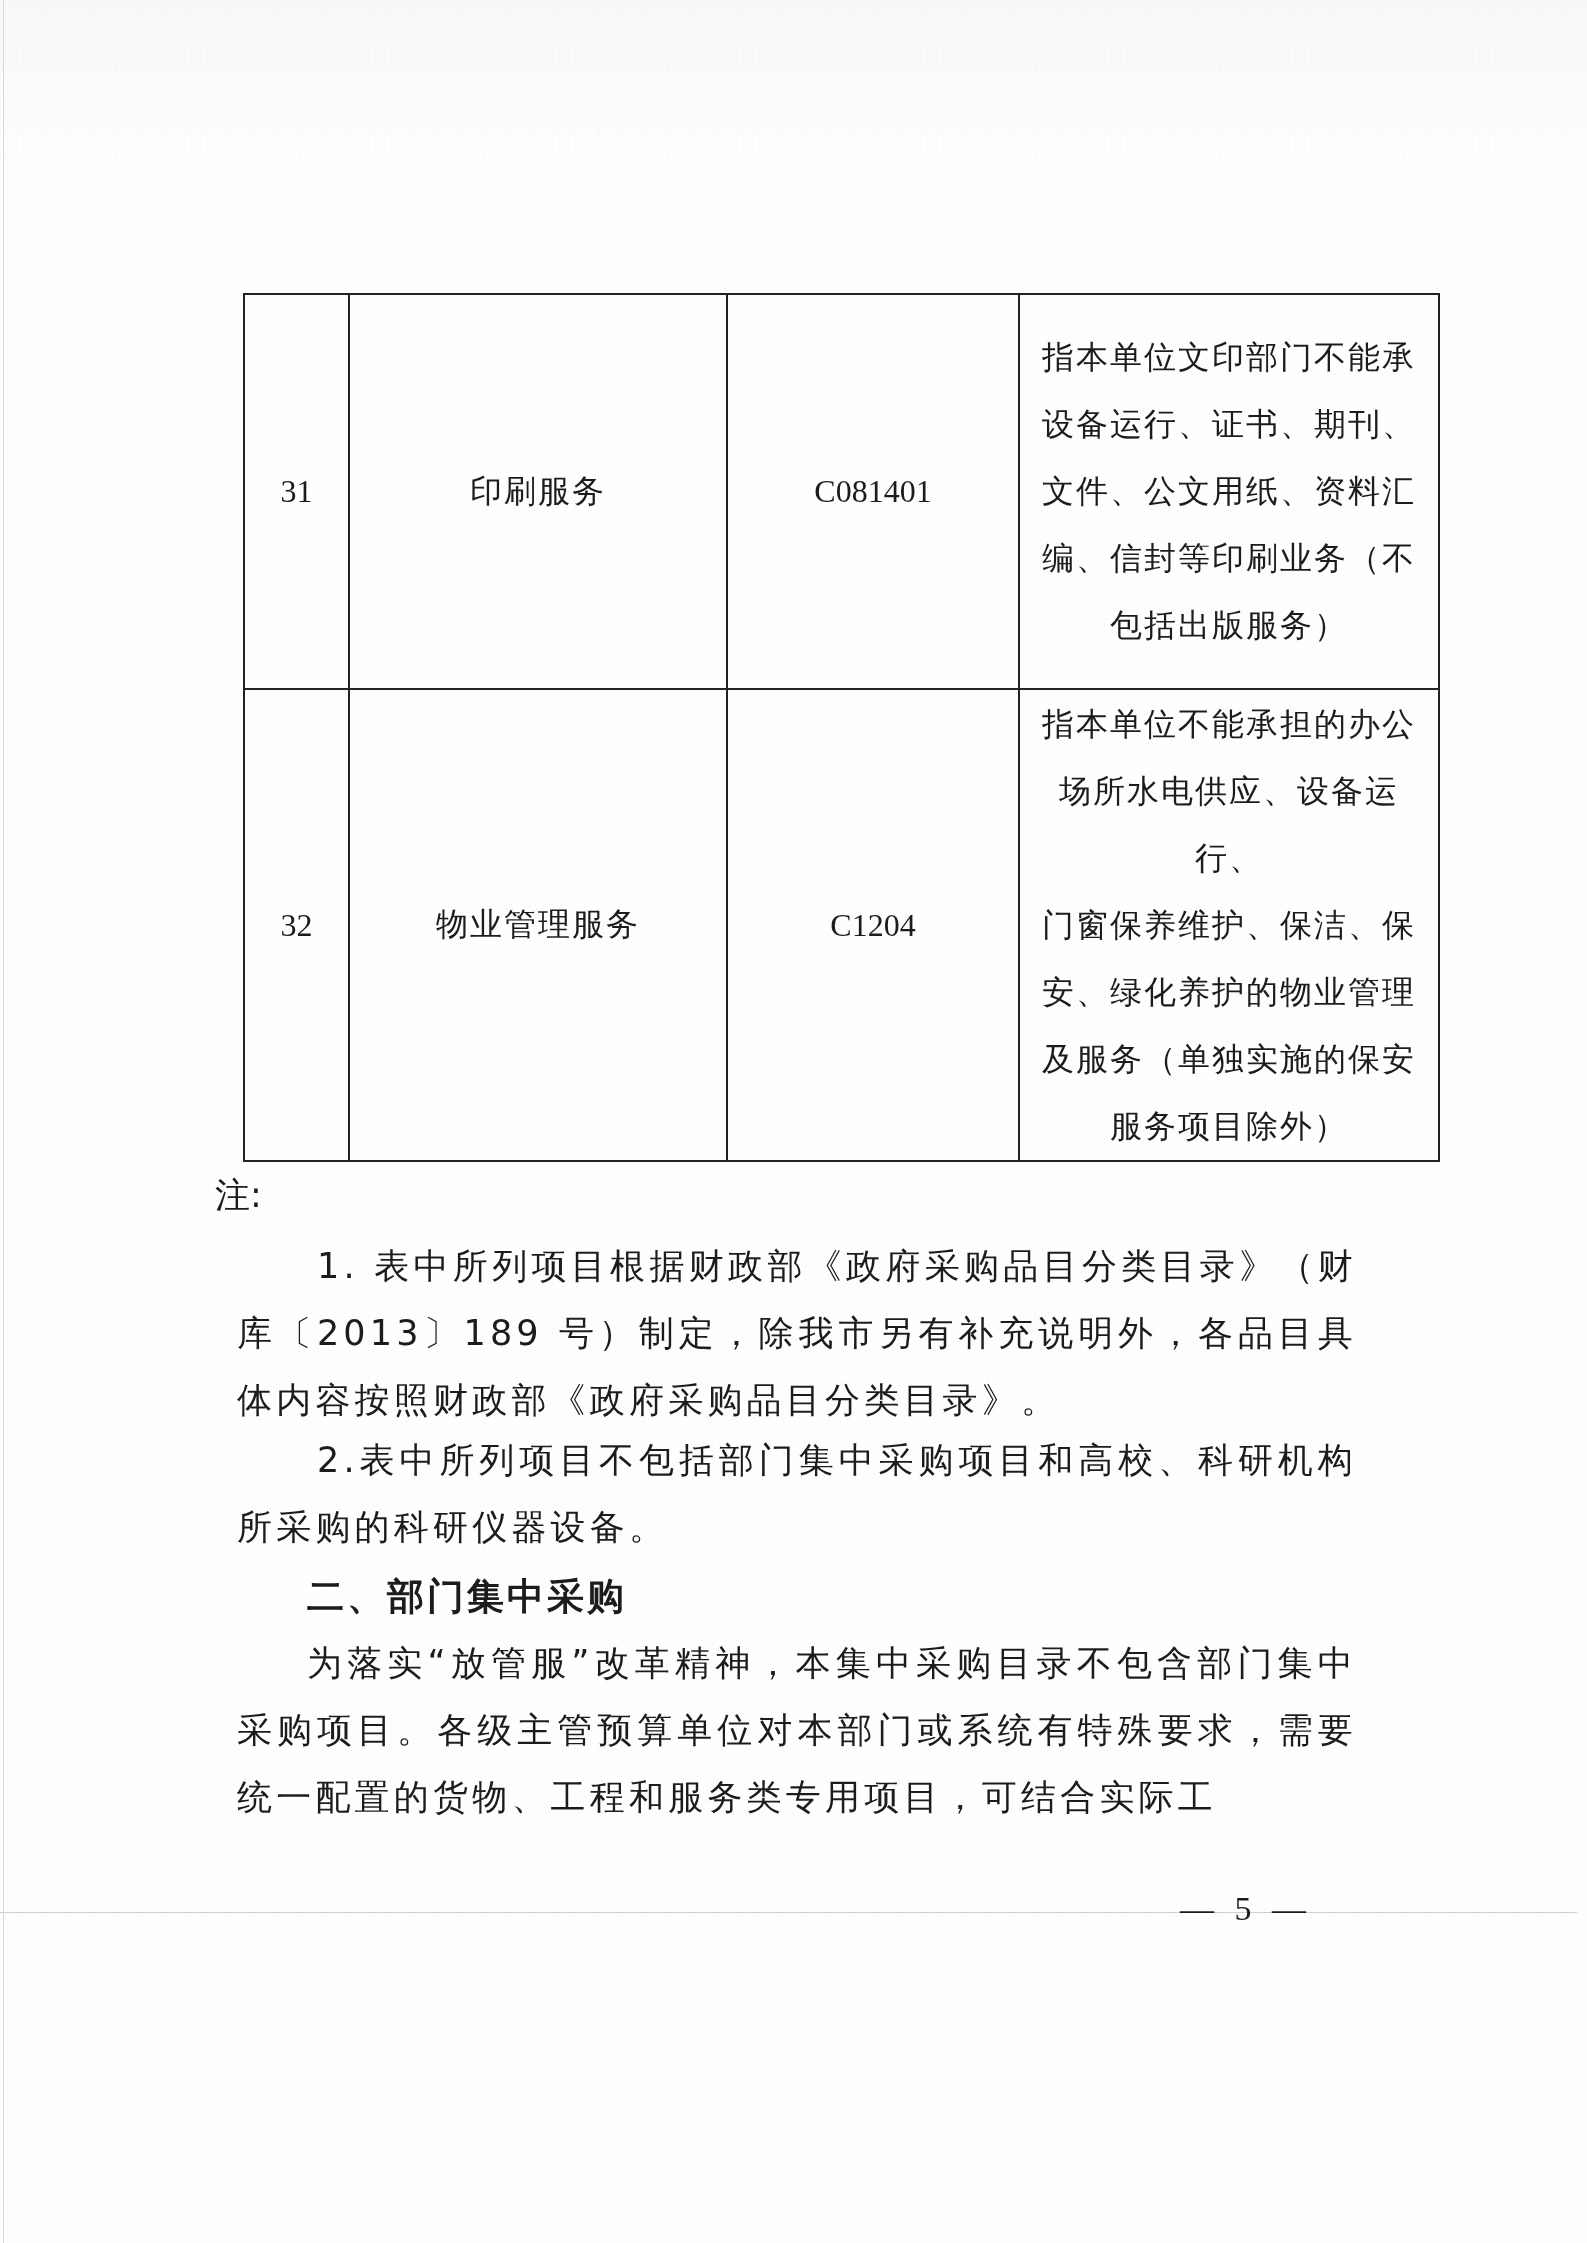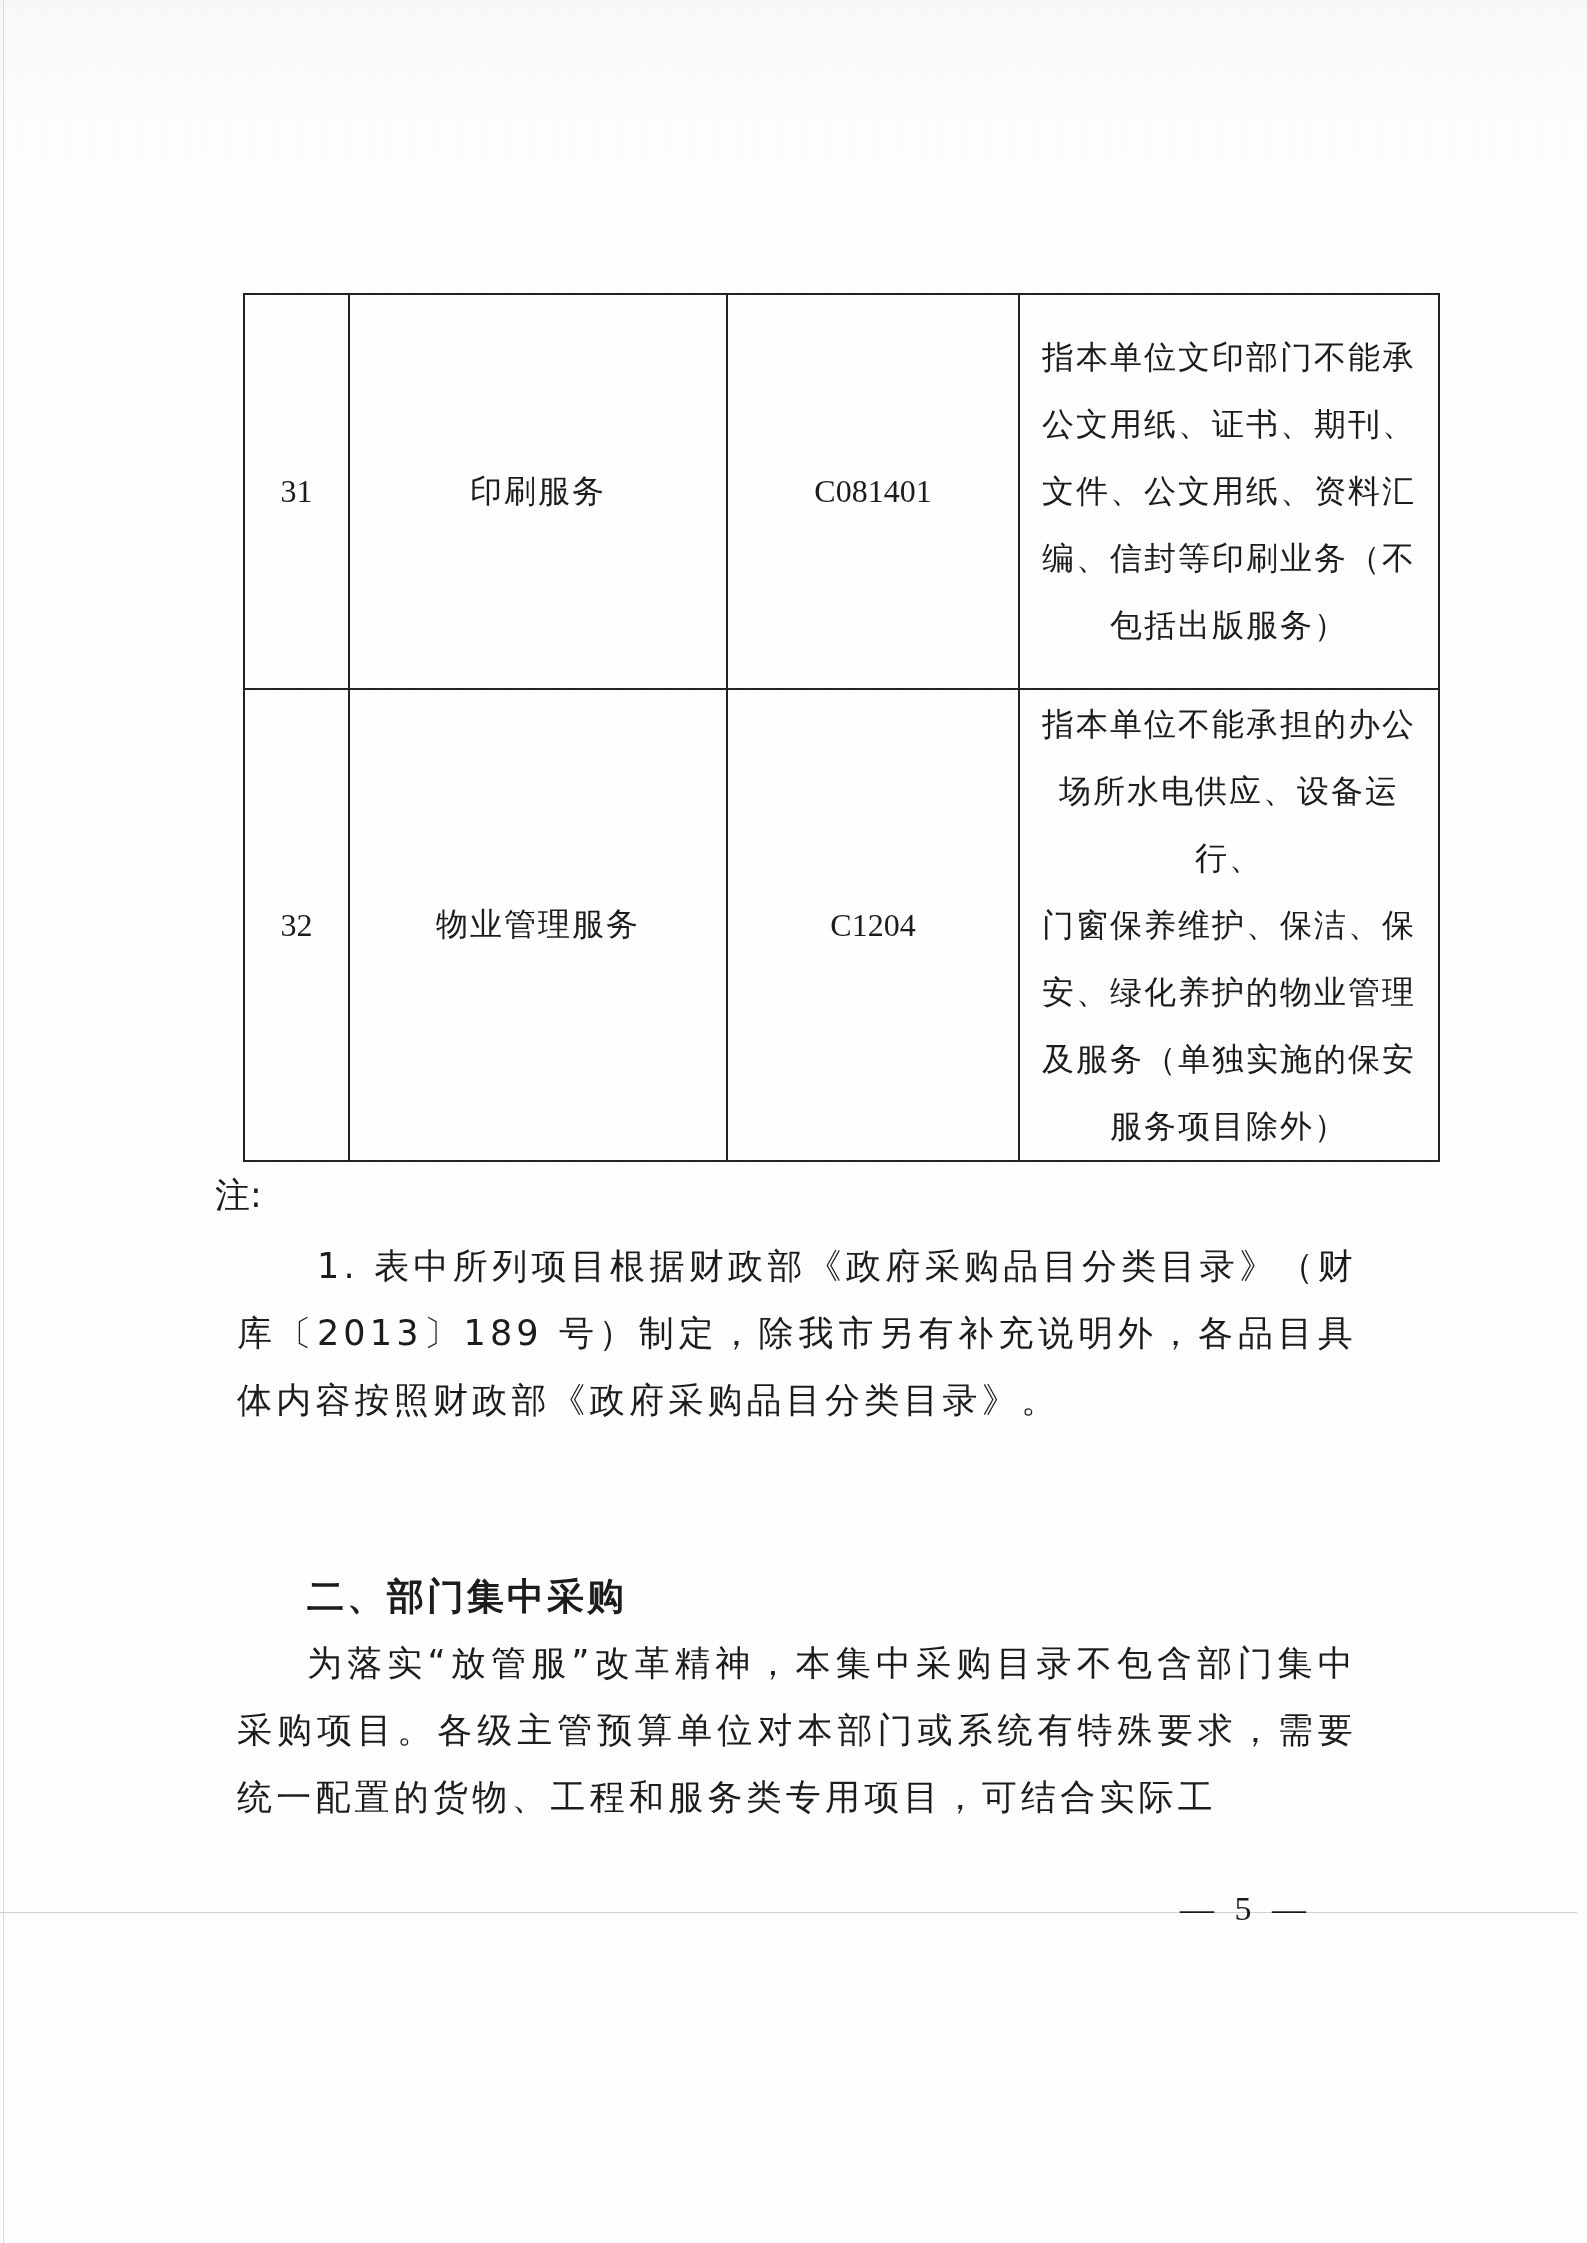--- a/index.html
+++ b/index.html
@@ -68,21 +68,21 @@
         <col class="col-code">
         <col class="col-desc">
     </colgroup>
     <tbody>
         <tr class="row-31">
       <td class="cell-no">31</td>
       <td class="cell-name">印刷服务</td>
       <td class="cell-code">C081401</td>
       <td class="cell-desc">
         <div>指本单位文印部门不能承</div>
-        <div>公文用纸、证书、期刊、</div>
+        <div>设备运行、证书、期刊、</div>
         <div>文件、公文用纸、资料汇</div>
         <div>编、信封等印刷业务（不</div>
         <div>包括出版服务）</div>
       </td>
     </tr>
     <tr class="row-32">
       <td class="cell-no">32</td>
       <td class="cell-name">物业管理服务</td>
       <td class="cell-code">C1204</td>
       <td class="cell-desc">
@@ -92,19 +92,20 @@
         <div>安、绿化养护的物业管理</div>
         <div>及服务（单独实施的保安</div>
         <div>服务项目除外）</div>
       </td>
     </tr>
   </tbody>
     </table>
 
   <div class="txt note-label">注:</div>
   <div class="txt para note1">1.  表中所列项目根据财政部《政府采购品目分类目录》（财库〔2013〕189 号）制定，除我市另有补充说明外，各品目具体内容按照财政部《政府采购品目分类目录》。</div>
+  <div class="txt para note2">2.表中所列项目不包括部门集中采购项目和高校、科研机构所采购的科研仪器设备。</div>
 
   <div class="txt para para2">为落实“放管服”改革精神，本集中采购目录不包含部门集中采购项目。各级主管预算单位对本部门或系统有特殊要求，需要统一配置的货物、工程和服务类专用项目，可结合实际工</div>
   <div class="txt heading2">二、部门集中采购</div>
 
   <div class="footer-rule"></div>
   <div class="page-number">— 5 —</div>
 </div>
 
 </body></html>

